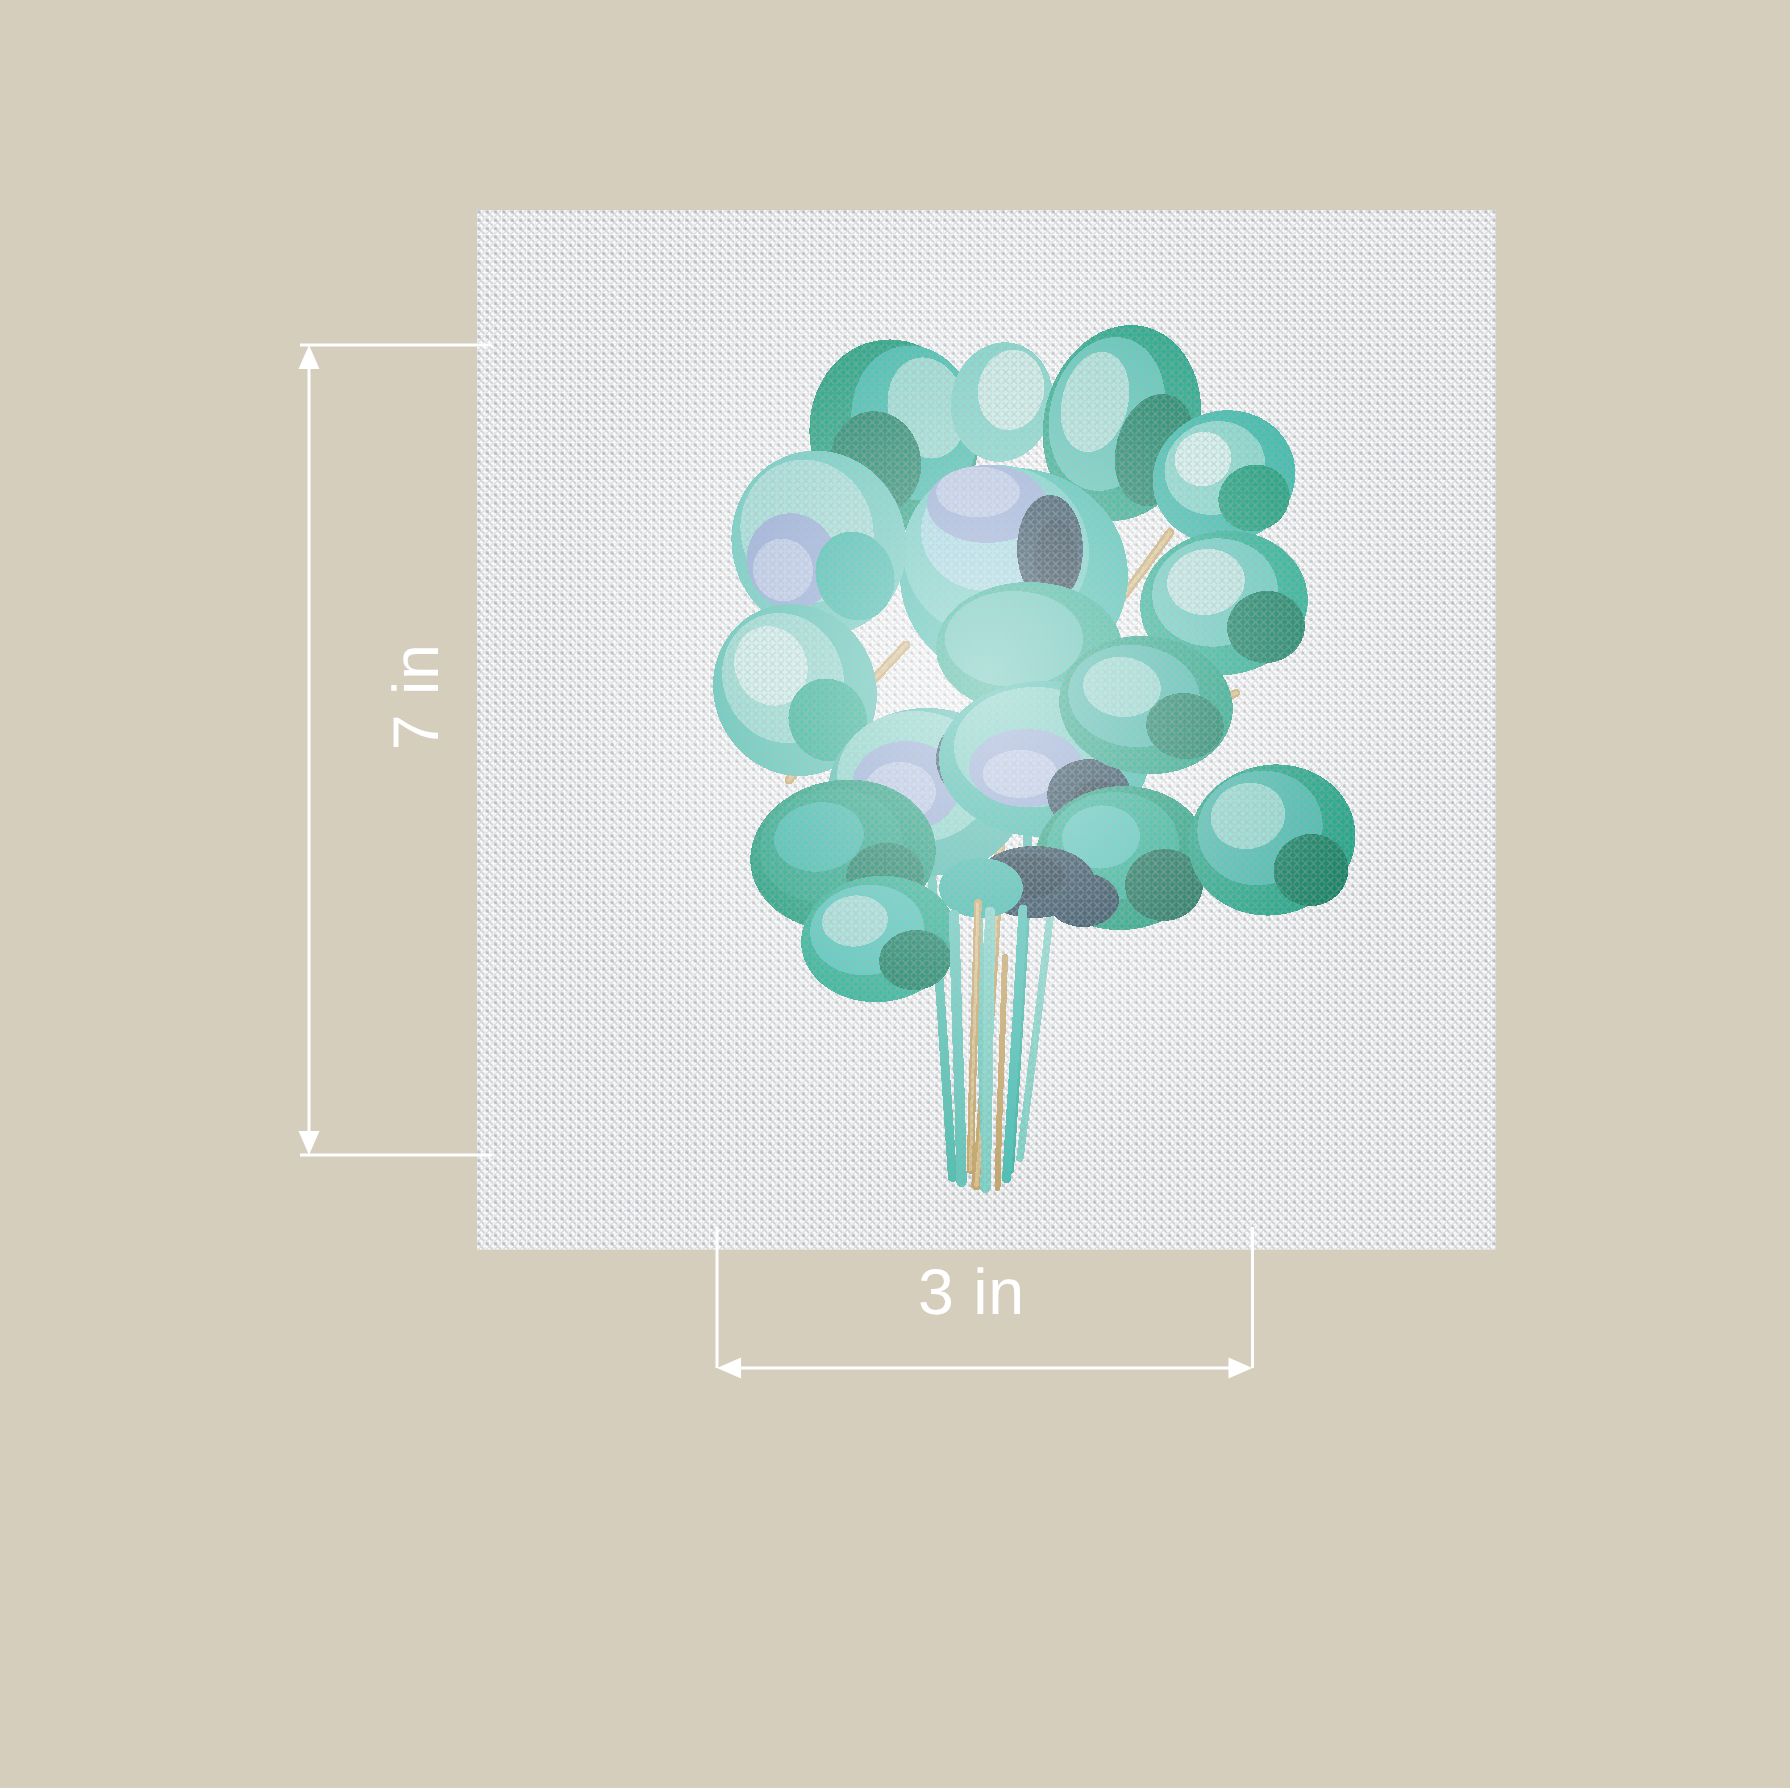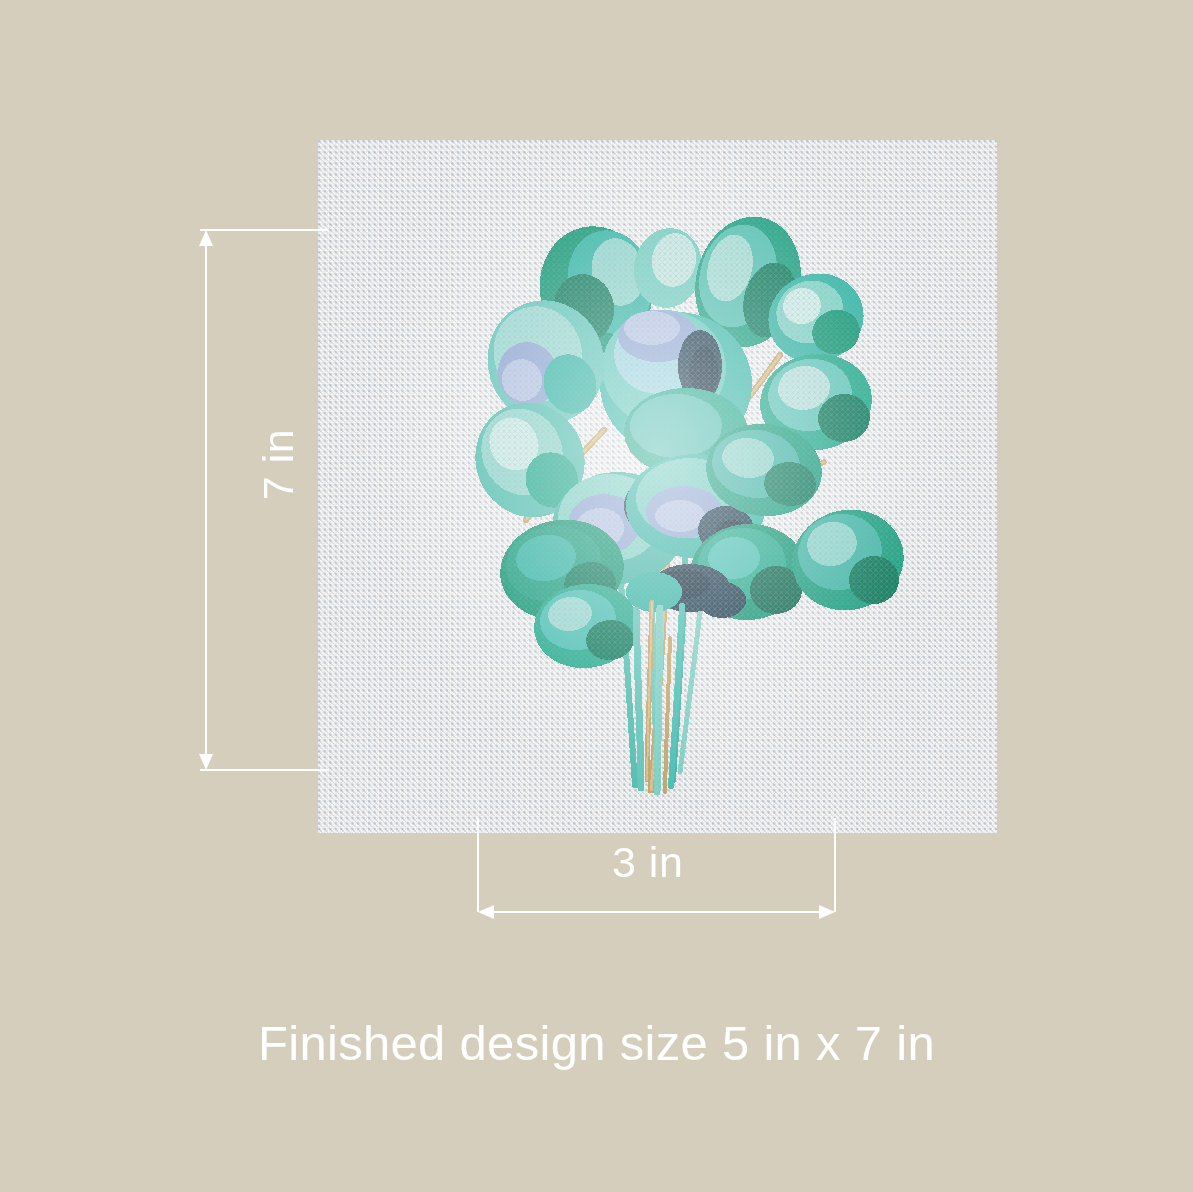--- a/index.html
+++ b/index.html
@@ -334,15 +334,14 @@
     <div class="dimline ext-v" style="left:834px; top:818px; height:94px;"></div>
 
     <div class="dimline ext-h" style="left:486px; top:911px; width:342px;"></div>
 
     <div class="arrow arrow-left" style="left:478px; top:905px;"></div>
     <div class="arrow arrow-right" style="left:819px; top:905px;"></div>
 
     <div class="dim-label" id="label-width">3 in</div>
   </div>
 
-  <div id="caption">Finished design size 5 in x 7 in</div>
 
 </div>
 
 </body></html>

